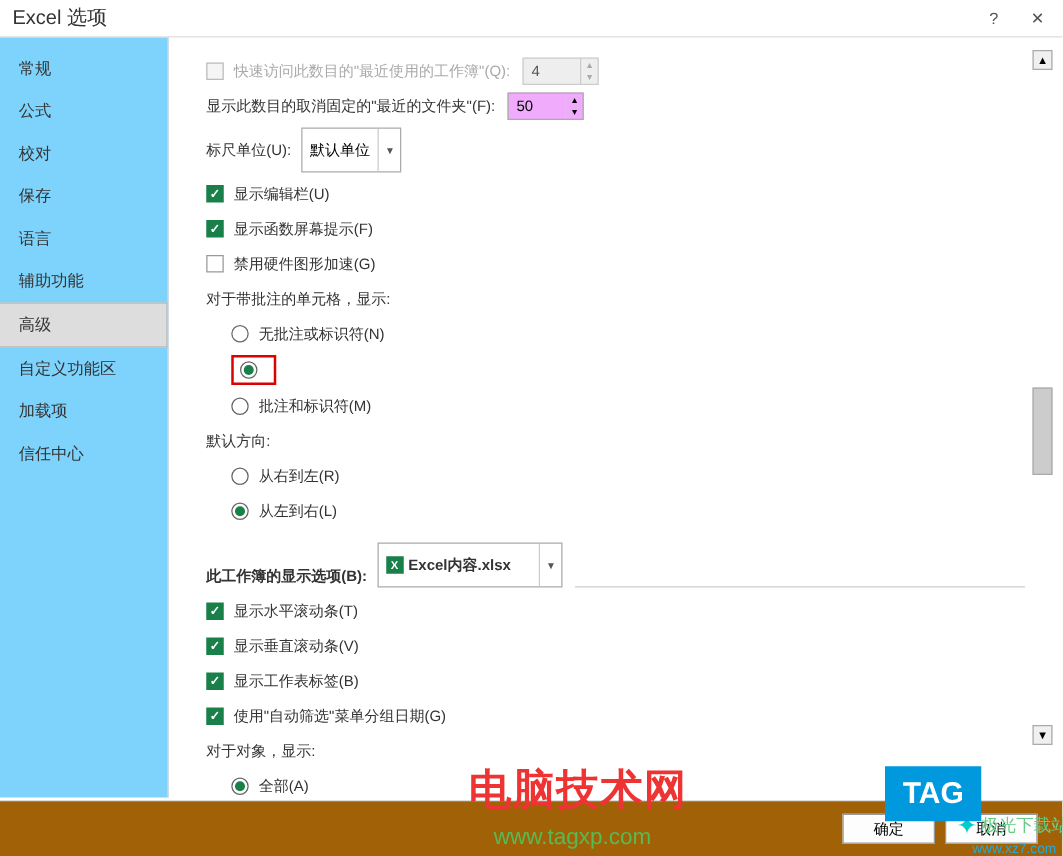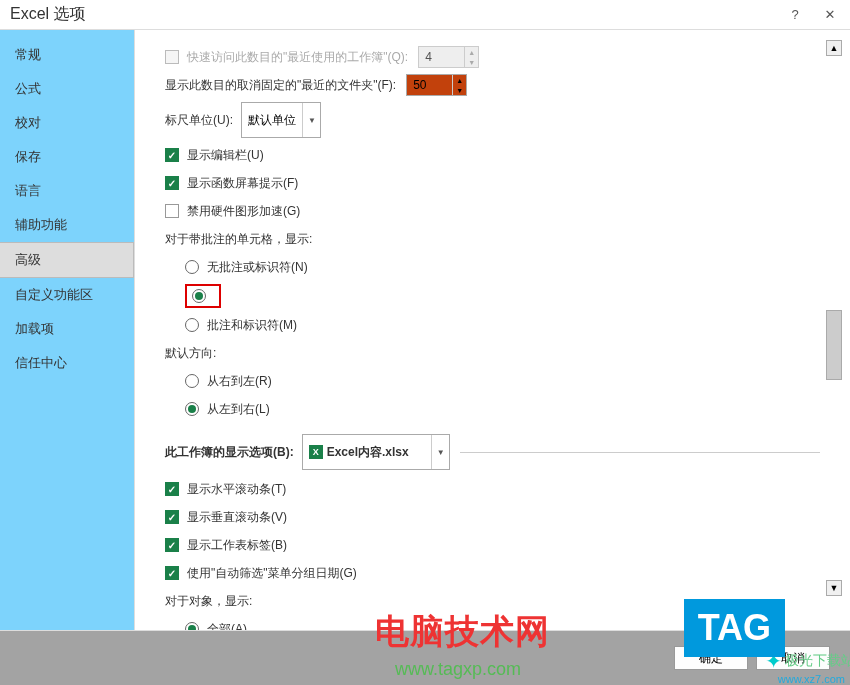--- a/index.html
+++ b/index.html
@@ -25,52 +25,52 @@
 .checkbox.checked::after { content: "✓"; color: #fff; font-size: 10px; font-weight: bold; }
 .checkbox.unchecked { border: 1px solid #999; background: #fff; }
 .checkbox.disabled { border: 1px solid #bbb; background: #f5f5f5; }
 
 .radio { width: 14px; height: 14px; border: 1px solid #666; border-radius: 50%; margin-right: 8px; flex-shrink:0; display:inline-flex; align-items:center; justify-content:center; background:#fff; }
 .radio.selected::after { content: ""; width: 8px; height: 8px; background: #1a8049; border-radius: 50%; }
 
 .label { color: #333; }
 .label.disabled { color: #aaa; }
 
-.spinner { display: inline-flex; align-items: center; border: 1px solid #aaa; height: 22px; margin-left: 10px; background:#c2410c; }
+.spinner { display: inline-flex; align-items: center; border: 1px solid #aaa; height: 22px; margin-left: 10px; background:#f0abfc; }
 .spinner.disabled { background: #eee; color: #aaa; border-color: #ccc; }
 .spinner input { border: none; width: 45px; padding: 2px 6px; font-size: 12px; background: transparent; outline:none; }
 .spinner .arrows { display: flex; flex-direction: column; width: 14px; border-left: 1px solid #ccc; }
 .spinner .arrows span { height: 10px; display:flex; align-items:center; justify-content:center; font-size: 7px; line-height: 1; }
 
 .dropdown { display: inline-flex; align-items: center; border: 1px solid #aaa; height: 36px; padding: 0 4px 0 6px; margin-left: 8px; background:#fff; }
 .dropdown .dd-text { margin-right: 6px; }
 .dropdown .dd-arrow { font-size: 8px; color: #555; border-left: 1px solid #ccc; padding-left: 5px; height: 100%; display:flex; align-items:center;}
 
 .dropdown.wb { width: 148px; justify-content: space-between; }
 .dropdown.wb .dd-text { display:flex; align-items:center; gap:4px;}
 
-.section-header { display: flex; align-items: center; margin: 14px 0 8px 0; font-weight: bold; color: #333; }
+.section-header { display: flex; align-items: flex-end; margin: 14px 0 8px 0; font-weight: bold; color: #333; }
 .section-header .line { flex: 1; height: 1px; background: #ccc; margin-left: 10px; }
 
 .plain-text { color: #333; }
 
 .highlight-box { border: 2px solid #d00; padding: 3px 5px; display: inline-flex; align-items: center; }
 
 .scroll-up { position: absolute; top: 10px; right: 8px; width: 16px; height: 16px; border: 1px solid #aaa; background: #f0f0f0; display:flex; align-items:center; justify-content:center; font-size:9px;}
 .scroll-thumb { position: absolute; top: 280px; right: 8px; width: 16px; height: 70px; background: #ccc; border: 1px solid #aaa; }
 .scroll-down { position: absolute; bottom: 42px; right: 8px; width: 16px; height: 16px; border: 1px solid #aaa; background: #f0f0f0; display:flex; align-items:center; justify-content:center; font-size:9px;}
 
-.footer { position: absolute; bottom: 0; left: 0; right: 0; height: 55px; border-top: 1px solid #ddd; display: flex; justify-content: flex-end; align-items: center; padding: 0 20px; gap: 8px; background: #a3a3a3;}
+.footer { position: absolute; bottom: 0; left: 0; right: 0; height: 45px; border-top: 1px solid #ddd; display: flex; justify-content: flex-end; align-items: center; padding: 0 20px; gap: 8px; background: #a16207;}
 .btn { min-width: 74px; height: 24px; border: 1px solid #999; background: #fdfdfd; display:flex; align-items:center; justify-content:center; font-size:12px; cursor:pointer; }
 
 .ex-icon { width:14px; height:14px; background:#1a8049; color:#fff; font-size:9px; display:inline-flex; align-items:center; justify-content:center; font-weight:bold;}
 
 .watermark1 { position:absolute; bottom:30px; left:375px; font-size:34px; font-weight:bold; color:#e33; z-index:100; pointer-events:none; letter-spacing:1px;}
 .watermark2 { position:absolute; bottom:5px; left:395px; font-size:18px; color:#55bb55; z-index:100; pointer-events:none; }
-.tag-badge { position:absolute; bottom:28px; right:65px; background:#0099dd; color:#fff; font-size:36px; font-weight:bold; padding:8px 14px; z-index:100; pointer-events:none;text-align:center; }
+.tag-badge { position:absolute; bottom:28px; right:65px; background:#0099dd; color:#fff; font-size:24px; font-weight:bold; padding:8px 14px; z-index:100; pointer-events:none;text-align:center; }
 .jg-logo { position:absolute; bottom:12px; right:-5px; font-size:14px; color:#66cc88; z-index:99; pointer-events:none; display:flex; align-items:center; gap:3px;}
 .jg-logo::before { content:"✦"; color:#0cc; font-size:20px;}
 .jg-sub { position:absolute; bottom:0px; right:5px; font-size:11px; color:#22aadd; z-index:99; pointer-events:none;}
 </style>
 </head>
 <body>
 
 <div class="titlebar">
   <span class="title">Excel 选项</span>
   <div class="controls">

